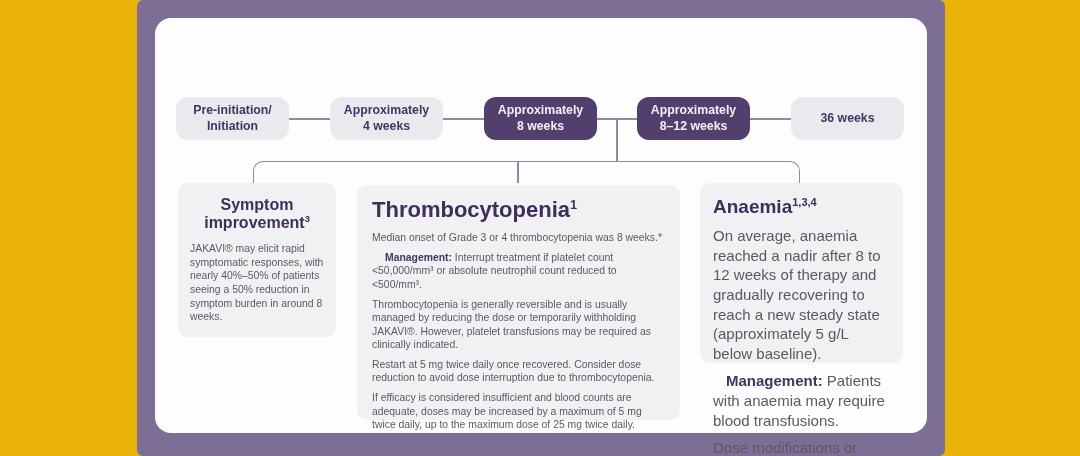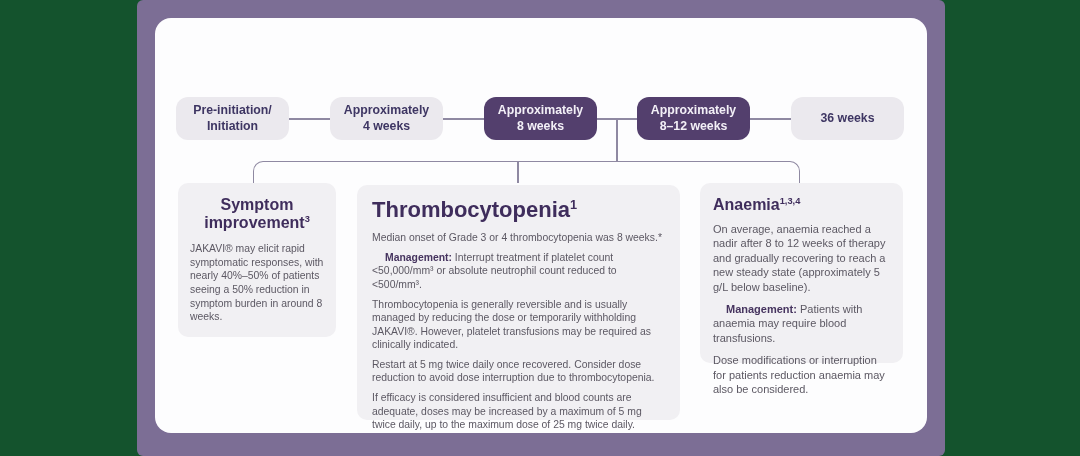--- a/index.html
+++ b/index.html
@@ -1,16 +1,16 @@
 <!DOCTYPE html>
 <html><head>
 <meta charset="utf-8">
 <style>
   html,body{margin:0;padding:0;background:#ffffff;}
-  .stage{position:relative;width:1080px;height:456px;background:#14532d;overflow:hidden;
+  .stage{position:relative;width:1080px;height:456px;background:#eab308;overflow:hidden;
          font-family:"Liberation Sans",sans-serif;-webkit-font-smoothing:antialiased;}
   .frame{position:absolute;left:137px;top:0;width:808px;height:456px;background:#7c6e95;border-radius:6px;}
   .canvas{position:absolute;left:155px;top:18px;width:772px;height:415px;background:#fdfdfe;border-radius:16px;}
 
   
   .tl-box{position:absolute;top:97px;width:113px;height:43px;display:flex;align-items:center;justify-content:center;
           text-align:center;border-radius:12px;font-weight:bold;font-size:12.3px;line-height:1.25;white-space:pre-line;}
   .tl-light{background:#ebe9ee;color:#3e3663;}
   .tl-dark{background:#533f6d;color:#f3f0f7;}
   .s1{left:176px}.s2{left:330px}.s3{left:484px}.s4{left:637px}.s5{left:791px}
@@ -35,22 +35,22 @@
   .card-symptom{left:178px;top:183px;width:158px;height:154px;padding:13px 12px;}
   .card-symptom h2{font-size:16px;line-height:1.15;margin-bottom:9px;text-align:center;}
   .card-symptom p{font-size:10.4px;line-height:1.32;margin:0;}
 
   .card-thrombo{left:357px;top:185px;width:323px;height:235px;padding:12px 15px;}
   .card-thrombo h2{font-size:22px;margin-bottom:8px;}
   .card-thrombo p{font-size:10.4px;line-height:1.29;margin:0 0 6.5px 0;}
   .p-strong{font-weight:bold;color:#4e4956;margin-top:9px !important;}
 
   .card-anaemia{left:700px;top:183px;width:203px;height:180px;padding:13px 13px;}
-  .card-anaemia h2{font-size:16px;margin-bottom:8px;}
-  .card-anaemia p{font-size:11px;line-height:1.31;margin:0 0 8px 0;}
+  .card-anaemia h2{font-size:19px;margin-bottom:8px;}
+  .card-anaemia p{font-size:15px;line-height:1.31;margin:0 0 8px 0;}
 </style>
 </head>
 <body>
 
 <div class="stage">
 
   <div class="frame"></div>
   <div class="canvas"></div>
 
   <div class="tl-line l1"></div>

